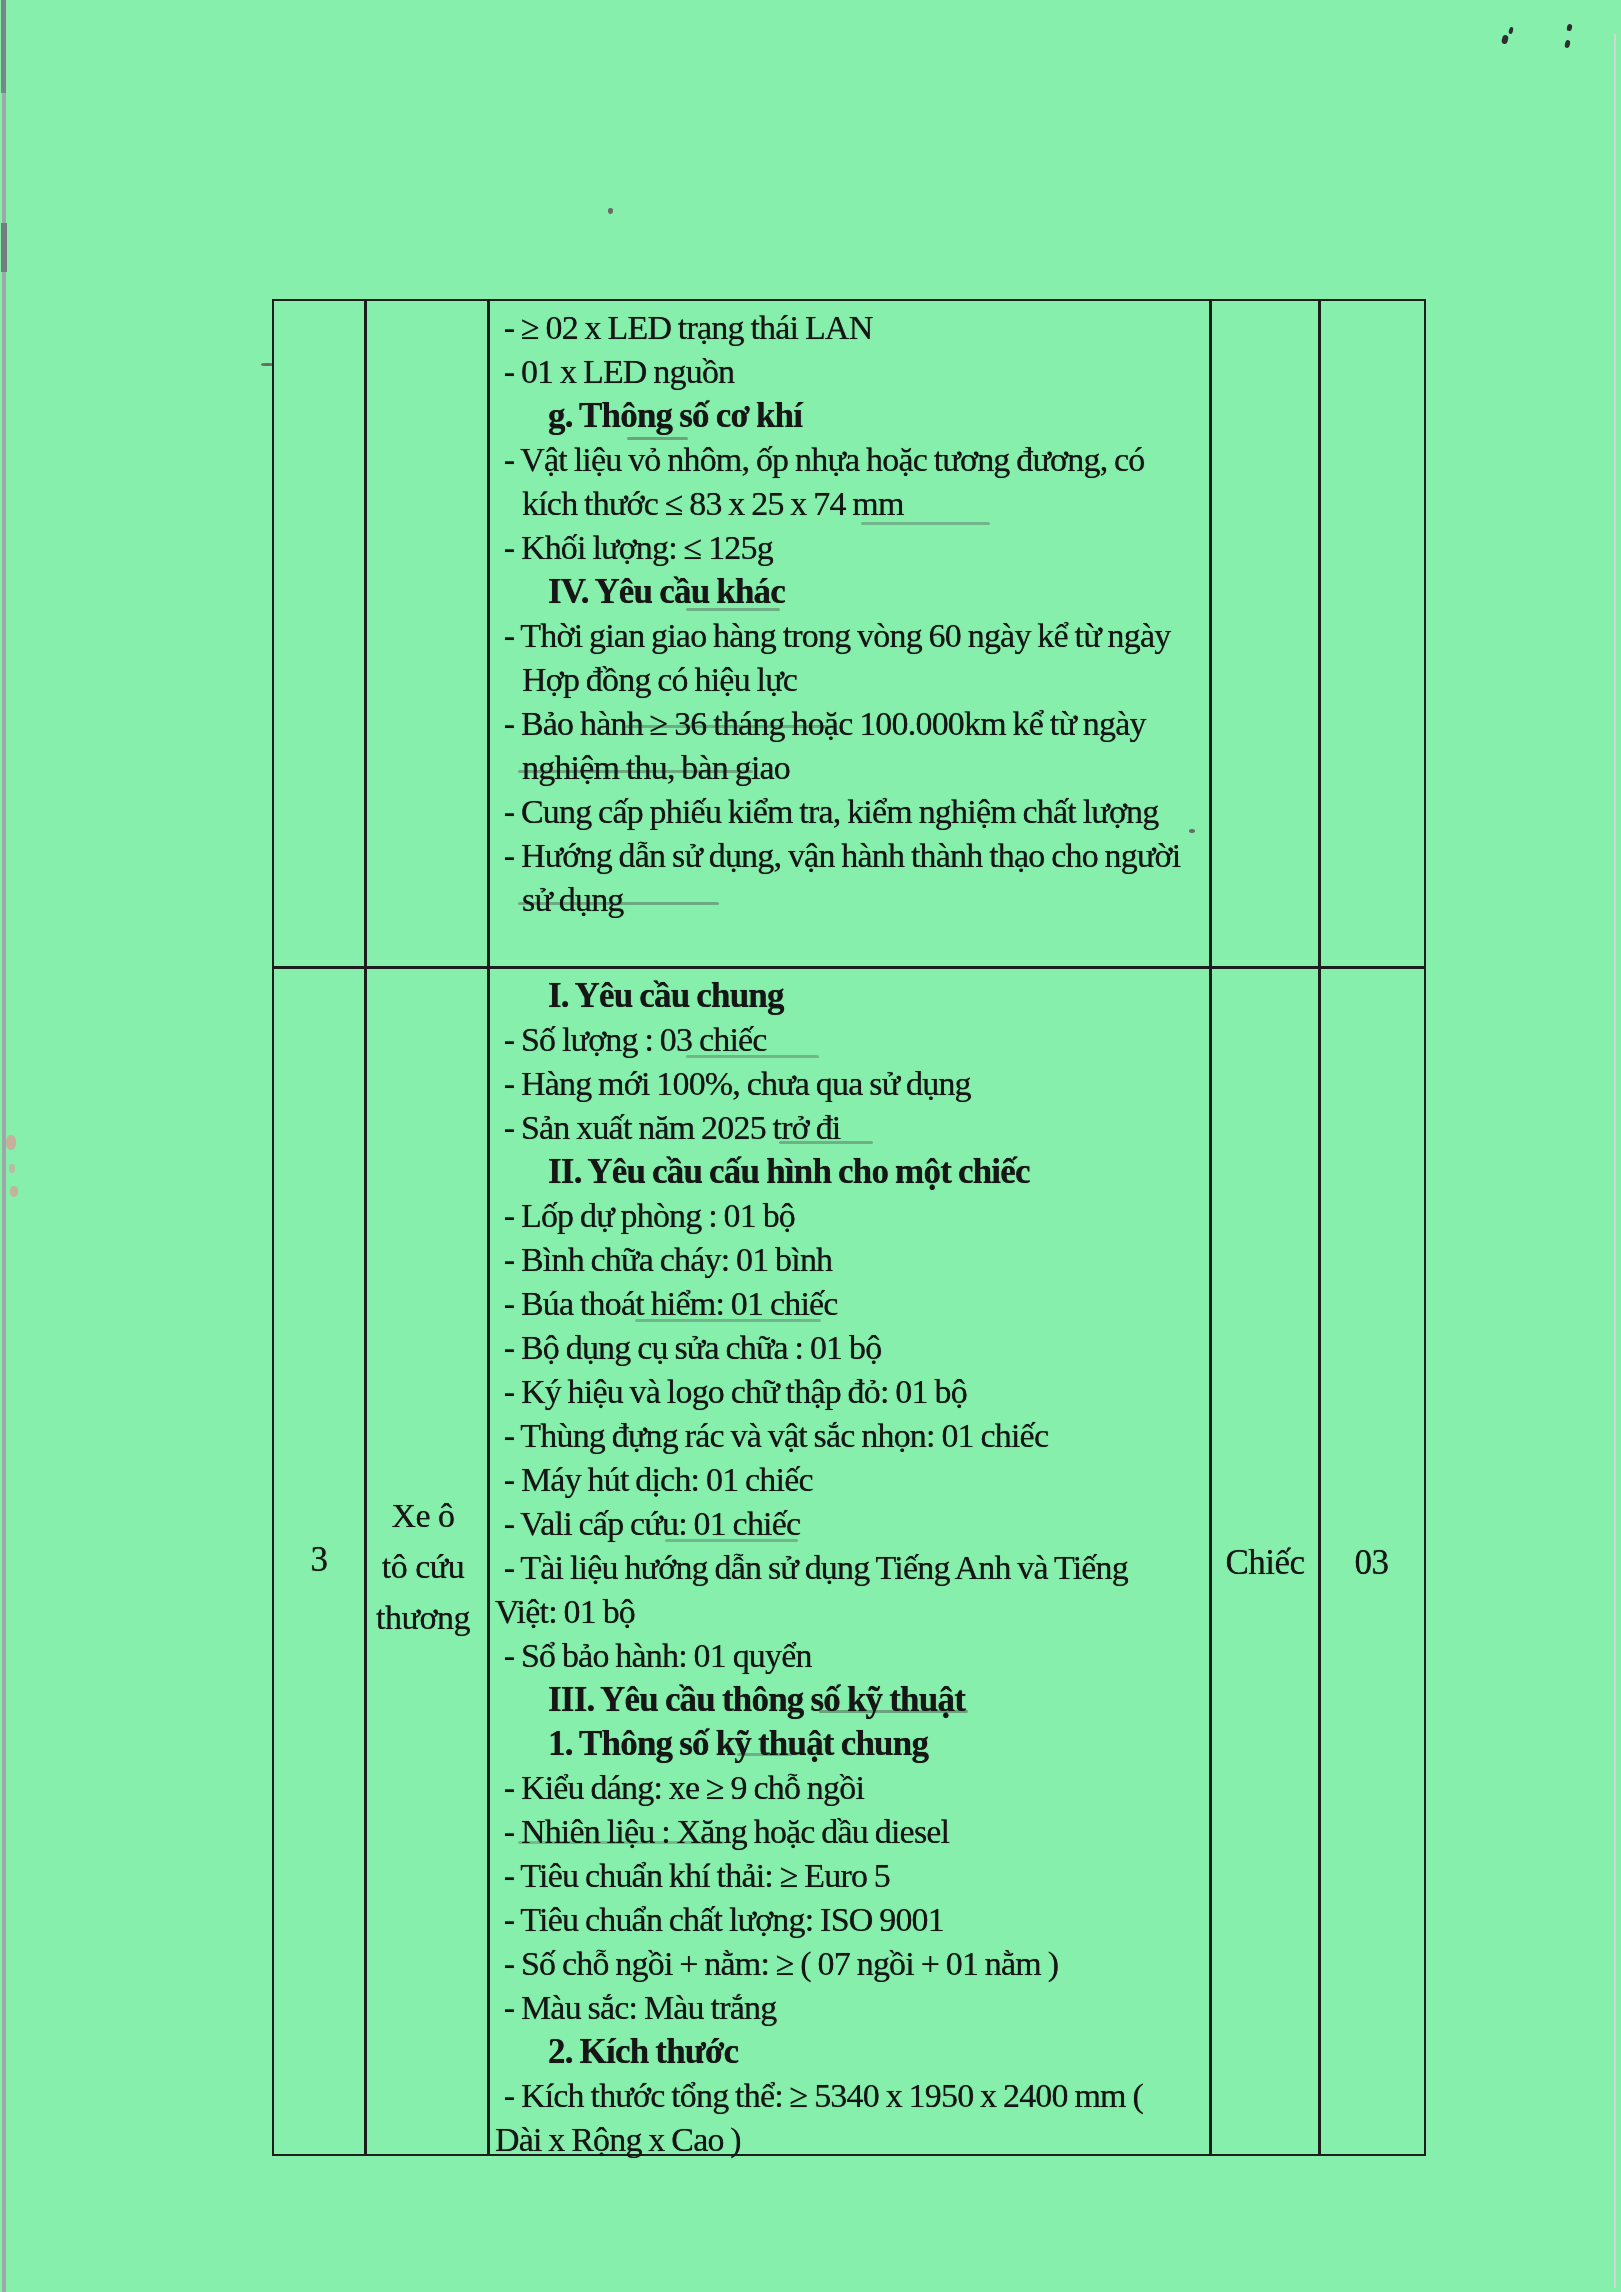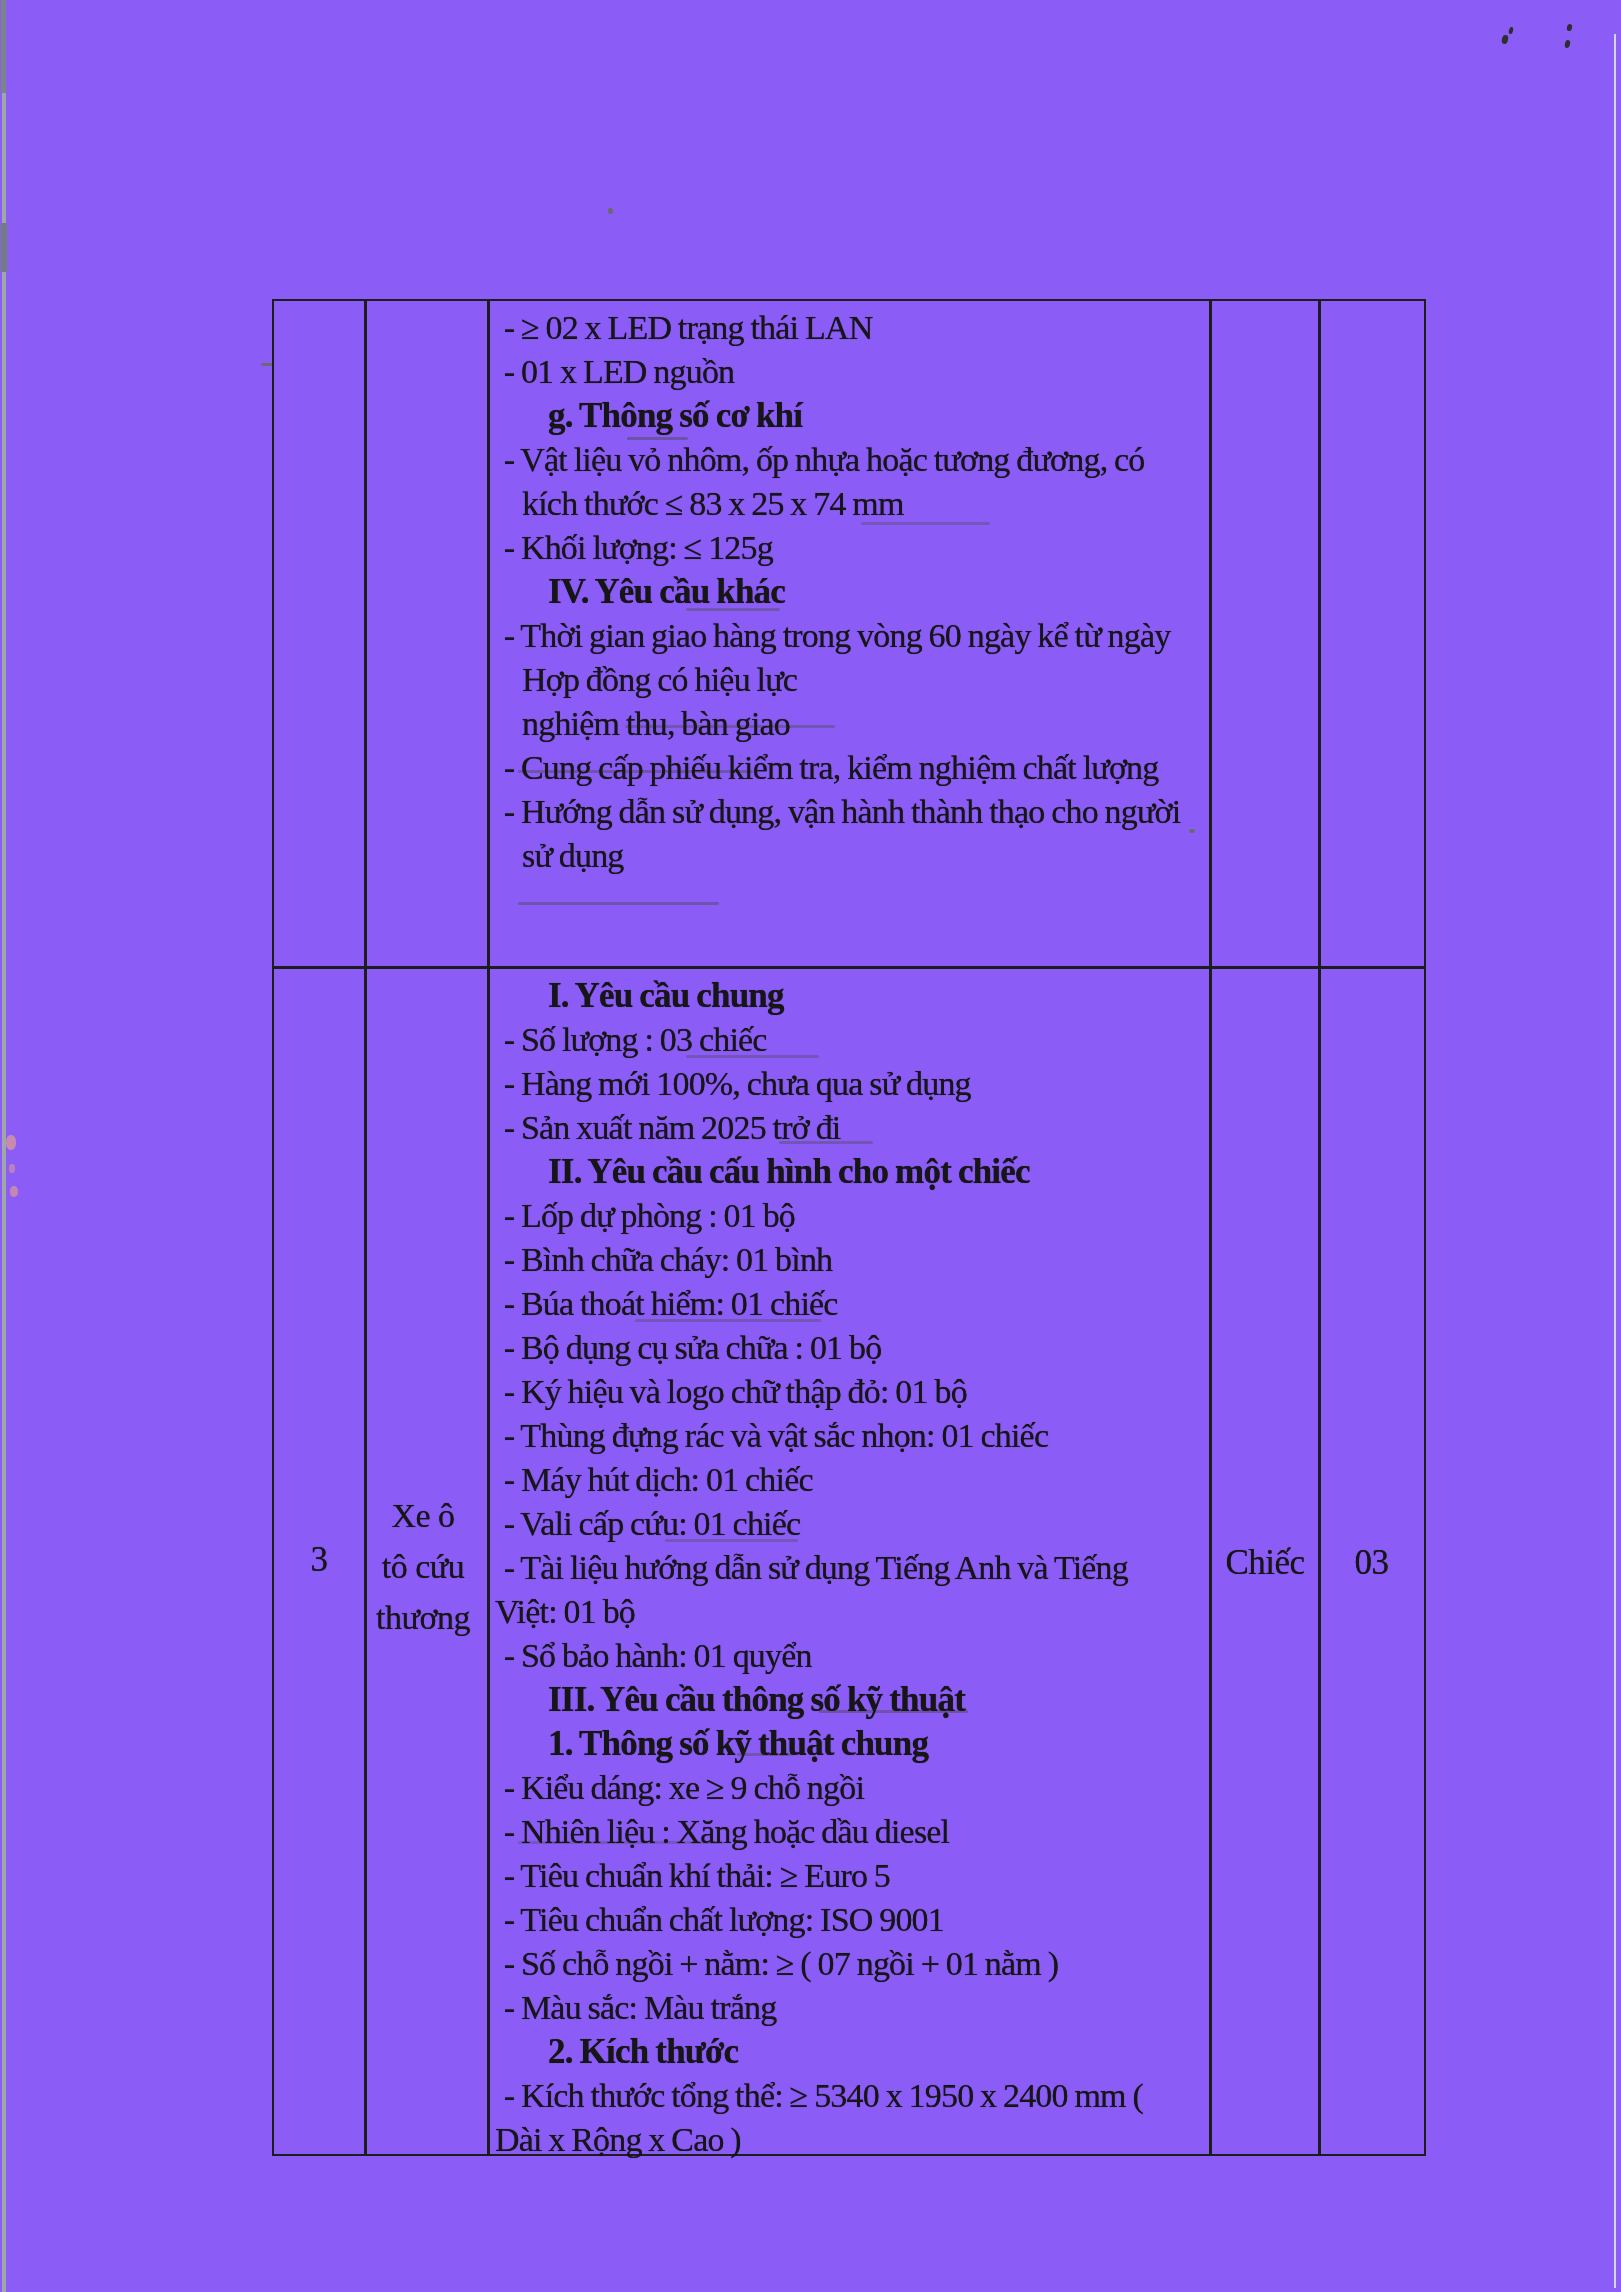--- a/index.html
+++ b/index.html
@@ -2,21 +2,21 @@
 <html><head>
 <meta charset="utf-8">
 <style>
   html,body { margin:0; padding:0; }
   body {
     width:1621px; height:2293px; position:relative;
     background:#fefefd;
     font-family:"Liberation Serif","DejaVu Serif",serif;
     color:#161616; overflow:hidden;
   }
-  .page { position:absolute; inset:0; background:#8b5cf6; }
+  .page { position:absolute; inset:0; background:#86efac; }
 
   
   .edge-left  { position:absolute; left:2px; top:0; width:3.9px; height:2293px; background:#a0a7a7; }
   .edge-left-dark { position:absolute; left:1px; top:0; width:4.9px; height:93px; background:#7c8585; }
   .edge-left-mid  { position:absolute; left:1px; top:223px; width:5.9px; height:49px; background:#737d7d; }
   .edge-right { position:absolute; left:1614px; top:34px; width:2px; height:2254px; background:#d2d6d6; }
   .speck { position:absolute; background:#2e2e2e; border-radius:45%; }
   .speck.gray { background:#6a6a6a; }
   .speck.pink { background:#dc9a9a; }
   .smudge { position:absolute; background:#4a4a4a; opacity:.38; border-radius:2px; }
@@ -104,20 +104,21 @@
     <div class="cell spec1">
         <div class="line item">- ≥ 02 x LED trạng thái LAN</div>
         <div class="line item">- 01 x LED nguồn</div>
         <div class="line heading">g. Thông số cơ khí</div>
         <div class="line item">- Vật liệu vỏ nhôm, ốp nhựa hoặc tương đương, có</div>
         <div class="line cont">kích thước ≤ 83 x 25 x 74 mm</div>
         <div class="line item">- Khối lượng: ≤ 125g</div>
         <div class="line heading">IV. Yêu cầu khác</div>
         <div class="line item">- Thời gian giao hàng trong vòng 60 ngày kể từ ngày</div>
         <div class="line cont">Hợp đồng có hiệu lực</div>
+        <div class="line item">- Bảo hành ≥ 36 tháng hoặc 100.000km kể từ ngày</div>
         <div class="line cont">nghiệm thu, bàn giao</div>
         <div class="line item">- Cung cấp phiếu kiểm tra, kiểm nghiệm chất lượng</div>
         <div class="line item">- Hướng dẫn sử dụng, vận hành thành thạo cho người</div>
         <div class="line cont">sử dụng</div>
       </div>
 
     <div class="cell stt2">
       <div class="centerval">3</div>
     </div>
 

